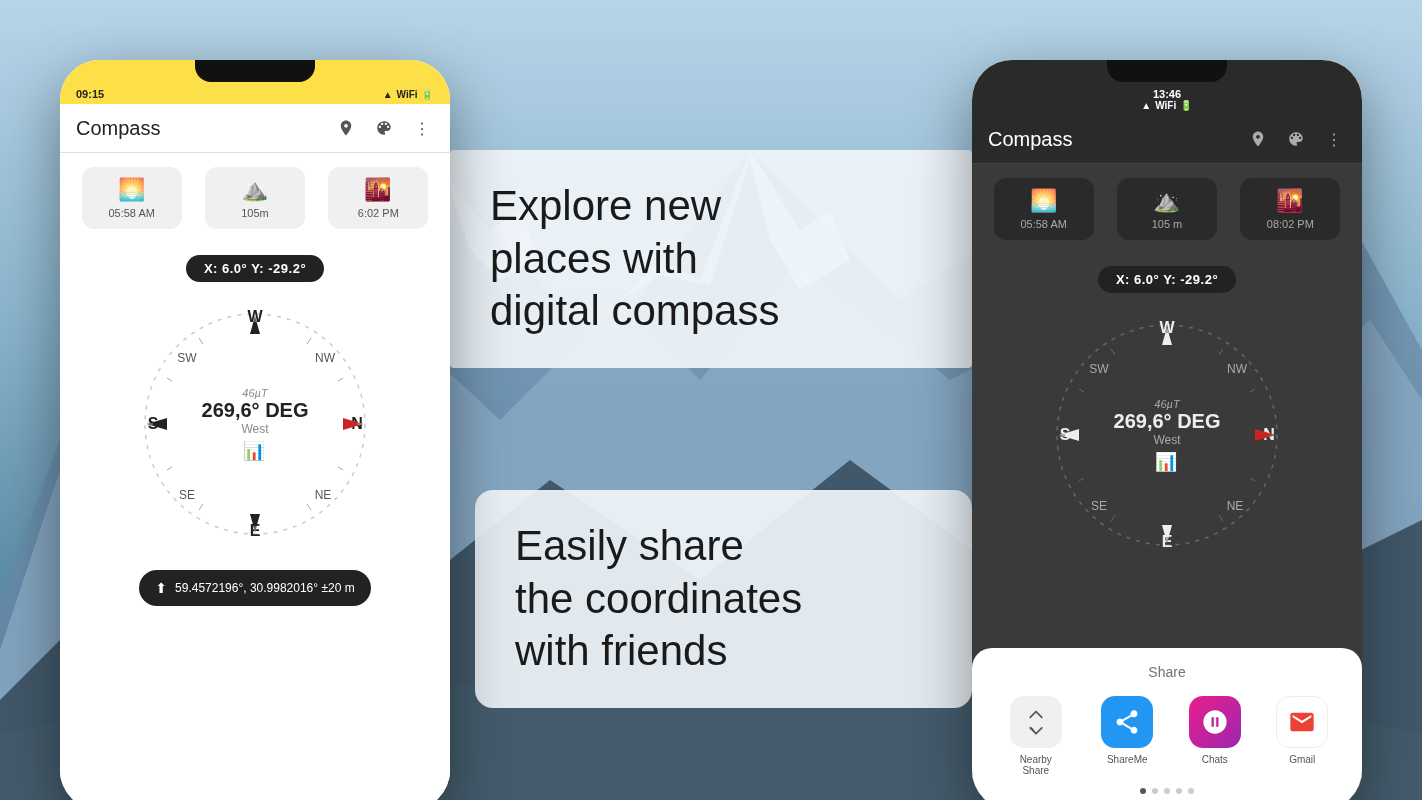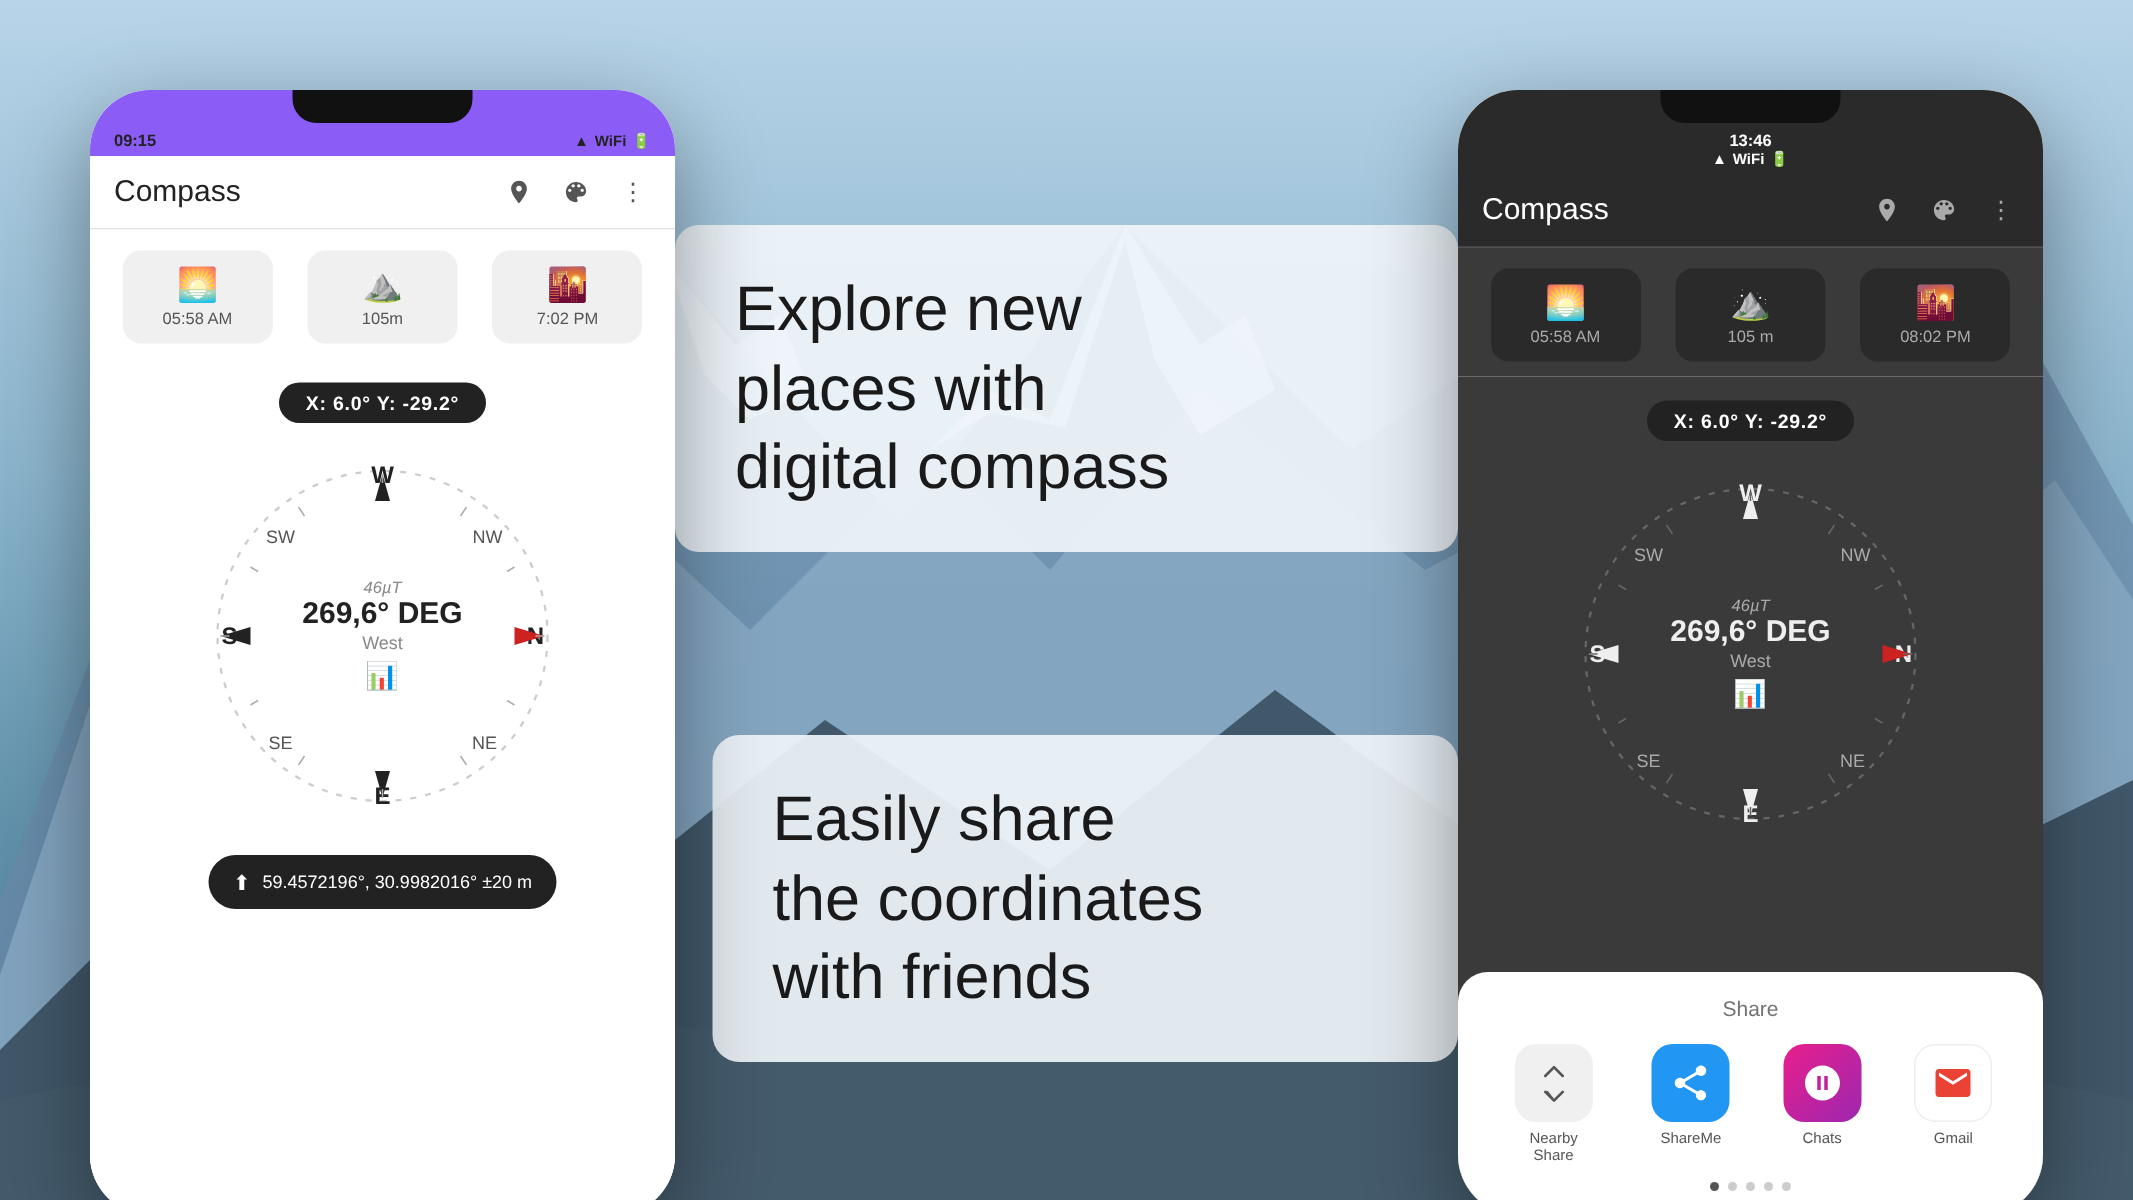--- a/index.html
+++ b/index.html
@@ -30,21 +30,21 @@
       height: 100%;
     }
 
     
     .text-panel-top {
       position: absolute;
       top: 150px;
       left: 450px;
       right: 450px;
       background: rgba(240,245,250,0.92);
-      border-radius: 16px;
+      border-radius: 4px;
       padding: 30px 40px;
       z-index: 10;
     }
     .text-panel-bottom {
       position: absolute;
       top: 490px;
       left: 475px;
       right: 450px;
       background: rgba(240,245,250,0.92);
       border-radius: 18px;
@@ -89,21 +89,21 @@
       background: #f5f5f5;
       display: flex;
       flex-direction: column;
     }
 
     .status-bar {
       display: flex;
       justify-content: space-between;
       align-items: center;
       padding: 8px 16px 4px;
-      background: #8b5cf6;
+      background: #fde047;
       font-size: 11px;
       font-weight: 600;
       color: #222;
     }
     .status-bar-right {
       display: flex;
       gap: 4px;
       align-items: center;
       font-size: 10px;
     }
@@ -423,21 +423,21 @@
       <div class="sun-item">
         <span class="sun-icon">🌅</span>
         <span class="sun-label">05:58 AM</span>
       </div>
       <div class="sun-item">
         <span class="sun-icon">⛰️</span>
         <span class="sun-label">105m</span>
       </div>
       <div class="sun-item">
         <span class="sun-icon">🌇</span>
-        <span class="sun-label">7:02 PM</span>
+        <span class="sun-label">6:02 PM</span>
       </div>
     </div>
 
     <div class="compass-area">
       <div class="coords-badge">X: 6.0°   Y: -29.2°</div>
 
       <div class="compass-svg-wrap">
         <svg width="260" height="260" viewBox="0 0 260 260" xmlns="http://www.w3.org/2000/svg">
 
           <circle cx="130" cy="130" r="110" fill="none" stroke="#ccc" stroke-width="1.5" stroke-dasharray="4 6"></circle>

